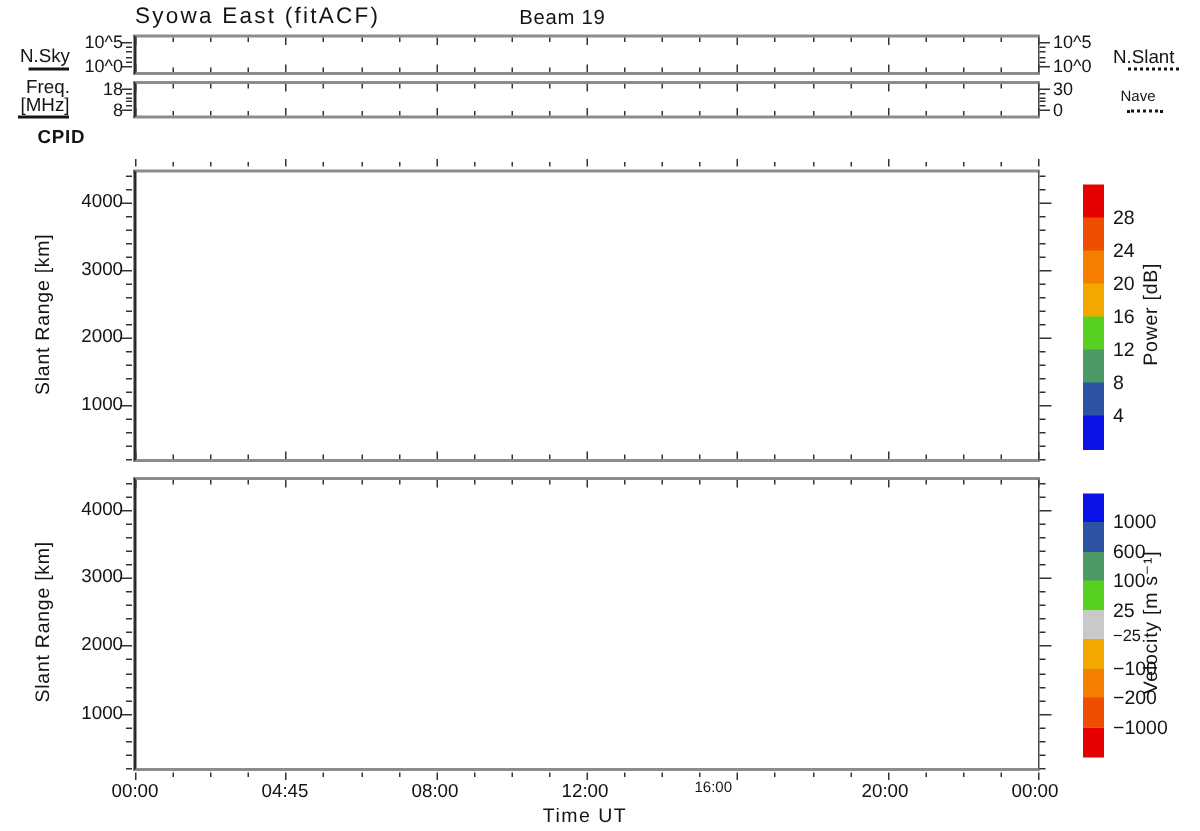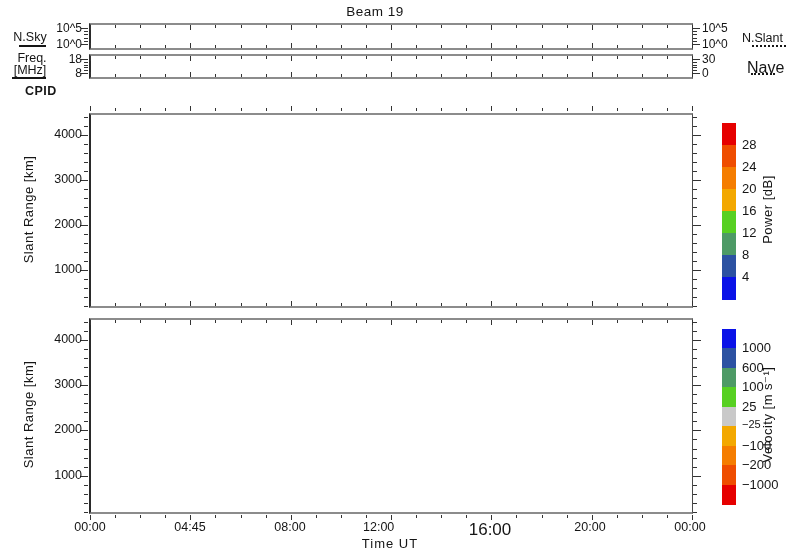--- a/index.html
+++ b/index.html
@@ -17,35 +17,36 @@
   #beam{left:330px;top:4px;width:90px;text-align:center;font-size:13.5px;letter-spacing:0.5px;}
   #date{left:553px;top:4px;width:140px;text-align:right;font-size:13.5px;letter-spacing:0.5px;}
   #lab-nsky{left:4px;top:30px;width:52px;text-align:center;font-size:12.5px;}
   #nsky-line{position:absolute;left:19px;top:45px;width:27px;height:0;border-top:2px solid #161616;}
   #lab-freq1{left:8px;top:51px;width:48px;text-align:center;font-size:12.5px;}
   #lab-freq2{left:2px;top:63px;width:56px;text-align:center;font-size:12.5px;}
   #freq-line{position:absolute;left:12px;top:77px;width:34px;height:0;border-top:2px solid #161616;}
   #lab-cpid{left:25px;top:84px;font-size:12.5px;font-weight:bold;letter-spacing:0.5px;}
   #lab-nsearch{left:742px;top:31px;font-size:12.5px;}
   #nsearch-dots{position:absolute;left:752px;top:45px;width:34px;height:0;border-top:2px dotted #161616;}
-  #lab-nave{left:747px;top:59px;font-size:16px;}
+  #lab-nave{left:747px;top:59px;font-size:10px;}
   #nave-dots{position:absolute;left:751px;top:73px;width:24px;height:0;border-top:2px dotted #161616;}
   .rot{transform:rotate(-90deg);transform-origin:center center;text-align:center;
        font-size:13px;letter-spacing:0.5px;}
   #sr-c{width:200px;left:-72px;top:202px;}
   #sr-d{width:200px;left:-72px;top:407px;}
   #cb-power-label{width:160px;left:687px;top:202px;}
   #cb-vel-label{width:170px;left:682px;top:407px;}
   #timeut{left:340px;top:536px;width:100px;text-align:center;font-size:13px;letter-spacing:1px;}
 </style>
 </head>
 <body>
 
 <div id="fig">
 
+  <div class="t" id="title">Syowa East (fitACF)</div>
   <div class="t" id="beam">Beam 19</div>
 
   <div class="t" id="lab-nsky">N.Sky</div>
   <div id="nsky-line"></div>
   <div class="t" id="lab-freq1">Freq.</div>
   <div class="t" id="lab-freq2">[MHz]</div>
   <div id="freq-line"></div>
   <div class="t" id="lab-cpid">CPID</div>
 
   <div class="t" id="lab-nsearch">N.Slant</div>
@@ -356,22 +357,22 @@
     <div style="position: absolute; left: 80px; top: 340px; width: 8px; height: 1px; background: rgb(51, 51, 51);"></div>
     <div style="position: absolute; left: 693px; top: 340px; width: 8px; height: 1px; background: rgb(51, 51, 51);"></div>
     <div style="position: absolute; left: 36px; top: 332px; width: 46px; text-align: right; font-size: 12.5px;">4000</div>
     <div style="position: absolute; left: 84px; top: 331px; width: 4px; height: 1px; background: rgb(51, 51, 51);"></div>
     <div style="position: absolute; left: 693px; top: 331px; width: 4px; height: 1px; background: rgb(51, 51, 51);"></div>
     <div style="position: absolute; left: 84px; top: 322px; width: 4px; height: 1px; background: rgb(51, 51, 51);"></div>
     <div style="position: absolute; left: 693px; top: 322px; width: 4px; height: 1px; background: rgb(51, 51, 51);"></div>
     <div style="position: absolute; left: 63px; top: 520px; width: 54px; text-align: center; font-size: 12.5px;">00:00</div>
     <div style="position: absolute; left: 163px; top: 520px; width: 54px; text-align: center; font-size: 12.5px;">04:45</div>
     <div style="position: absolute; left: 263px; top: 520px; width: 54px; text-align: center; font-size: 12.5px;">08:00</div>
-    <div style="position: absolute; left: 363px; top: 520px; width: 54px; font-size: 12.5px;">12:00</div>
-    <div style="position: absolute; left: 463px; top: 520px; width: 54px; text-align: center; font-size: 17px;">16:00</div>
+    <div style="position: absolute; left: 363px; top: 520px; width: 54px; text-align: center; font-size: 12.5px;">12:00</div>
+    <div style="position: absolute; left: 463px; top: 520px; width: 54px; font-size: 10px;">16:00</div>
     <div style="position: absolute; left: 563px; top: 520px; width: 54px; text-align: center; font-size: 12.5px;">20:00</div>
     <div style="position: absolute; left: 663px; top: 520px; width: 54px; text-align: center; font-size: 12.5px;">00:00</div>
     <div style="position: absolute; left: 81px; top: 28px; width: 7px; height: 1px; background: rgb(51, 51, 51);"></div>
     <div style="position: absolute; left: 693px; top: 28px; width: 7px; height: 1px; background: rgb(51, 51, 51);"></div>
     <div style="position: absolute; left: 30px; top: 21px; width: 52px; text-align: right; font-size: 12px;">10^5</div>
     <div style="position: absolute; left: 702px; top: 21px; width: 52px; font-size: 12px;">10^5</div>
     <div style="position: absolute; left: 81px; top: 44px; width: 7px; height: 1px; background: rgb(51, 51, 51);"></div>
     <div style="position: absolute; left: 693px; top: 44px; width: 7px; height: 1px; background: rgb(51, 51, 51);"></div>
     <div style="position: absolute; left: 30px; top: 37px; width: 52px; text-align: right; font-size: 12px;">10^0</div>
     <div style="position: absolute; left: 702px; top: 37px; width: 52px; font-size: 12px;">10^0</div>

